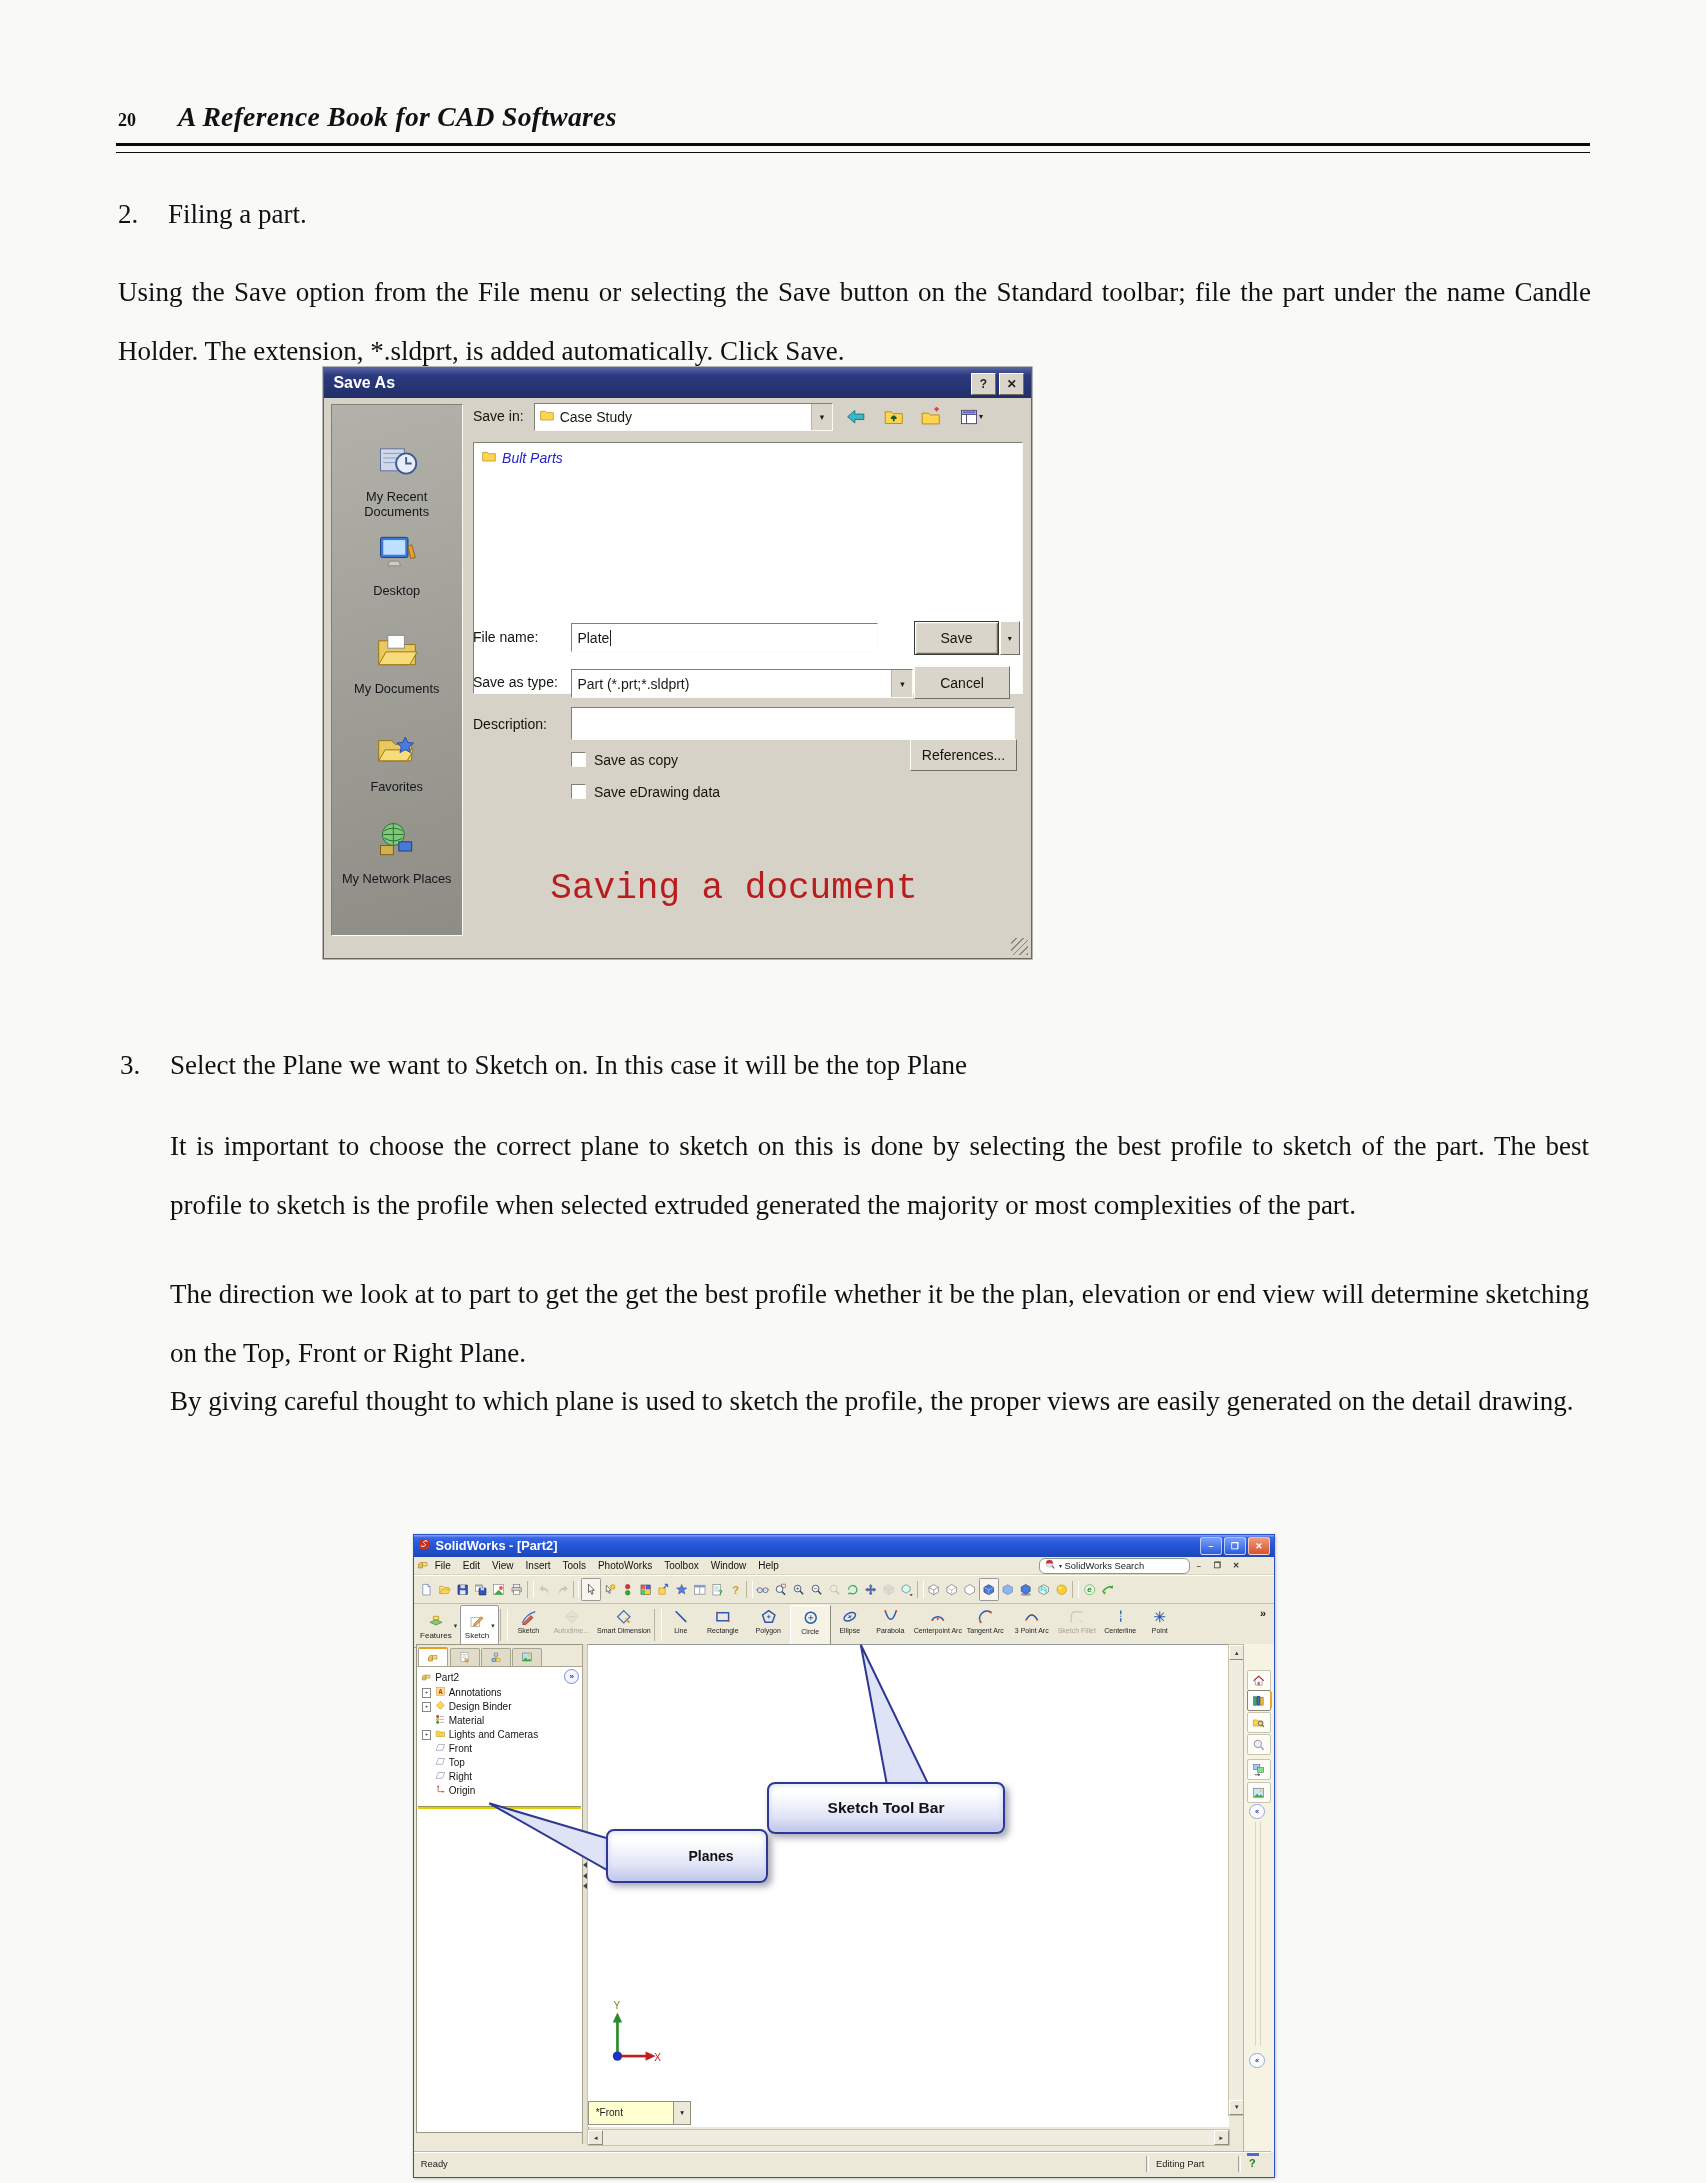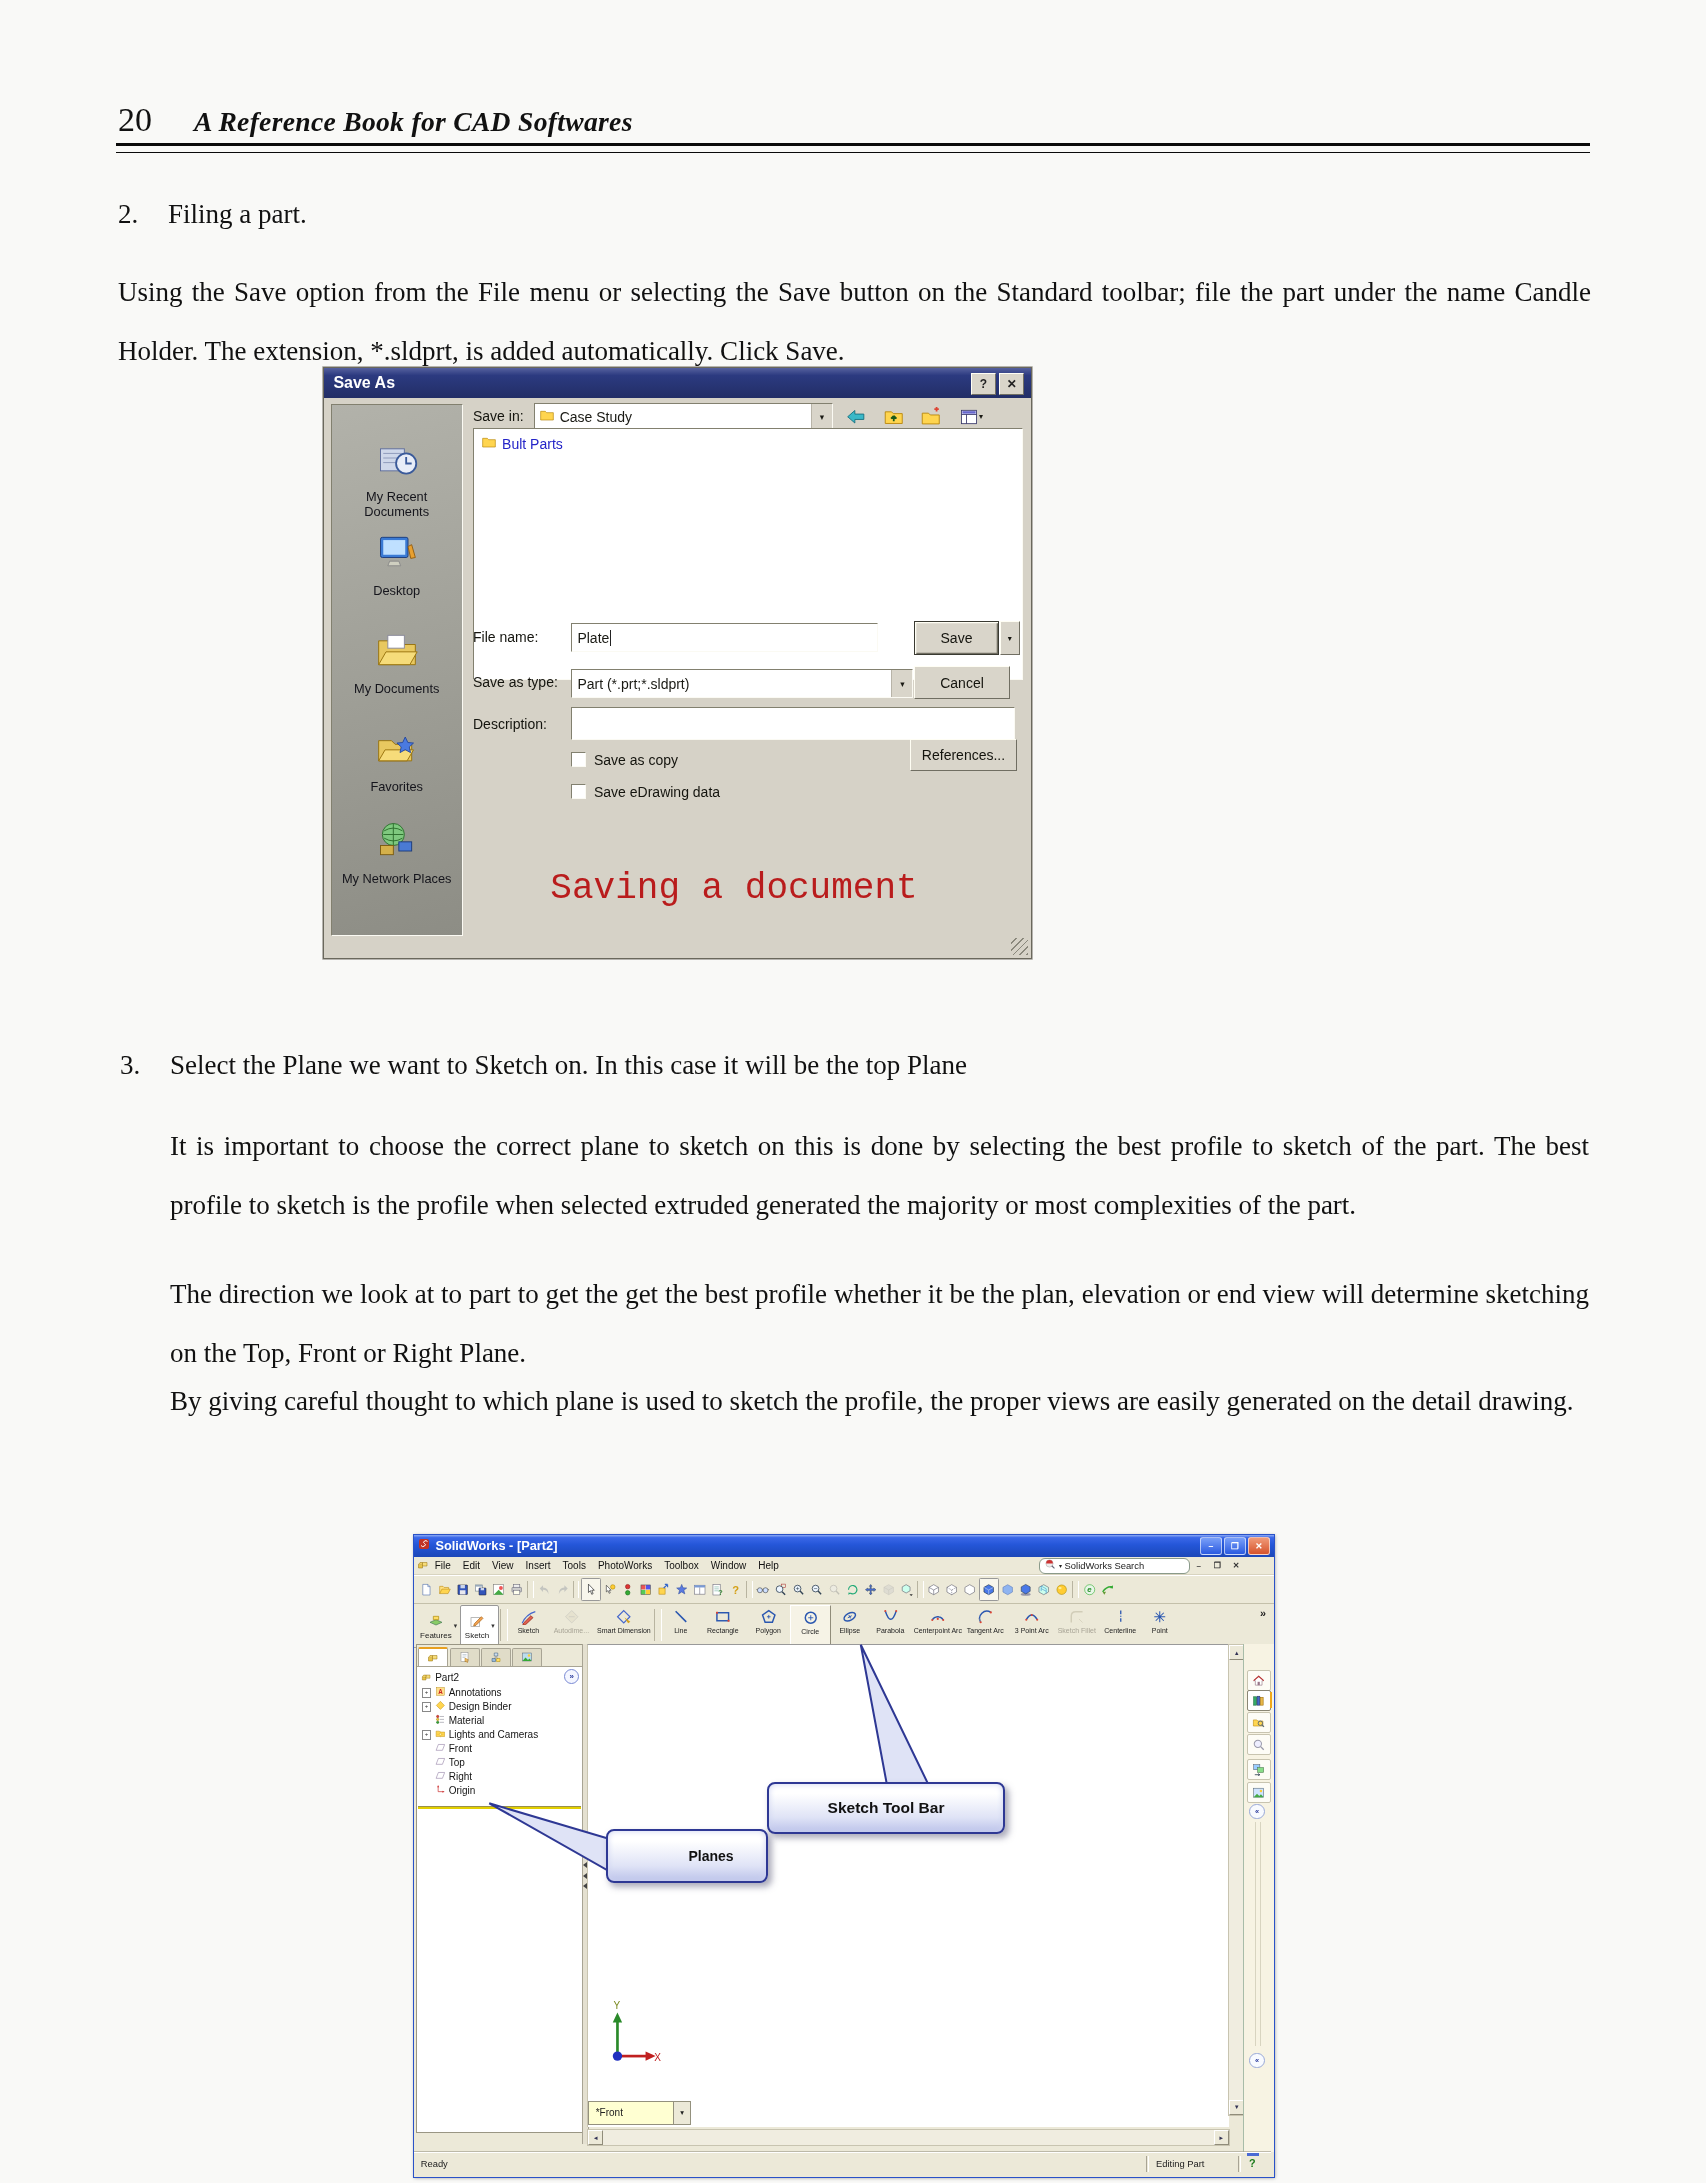--- a/index.html
+++ b/index.html
@@ -1,37 +1,37 @@
 <!DOCTYPE html>
 <html style="font-size:10.8px"><head>
 <meta charset="utf-8">
 <style>
   html,body{margin:0;padding:0;background:#e8e8e6;}
   #page{position:relative;width:1707px;height:2183px;background:#f9f9f7;font-family:"Liberation Serif",serif;color:#111;overflow:hidden;}
 
   
   .hdr{position:absolute;left:118px;top:101px;display:flex;gap:42px;align-items:baseline;}
-  .pgnum{font-weight:normal;font-size:34px;}
+  .pgnum{font-weight:bold;font-size:18px;}
   .booktitle{font-weight:bold;font-style:italic;font-size:27.6px;letter-spacing:0.3px;}
   .rule{position:absolute;left:116px;top:143px;width:1474px;height:6px;border-top:3.4px solid #0a0a0a;border-bottom:1.3px solid #0a0a0a;}
   .li{position:absolute;font-size:27px;white-space:nowrap;}
   .li .num{display:inline-block;width:50px;}
   .para{position:absolute;font-size:27px;line-height:59px;text-align:justify;}
 
   
   #dlg{position:absolute;left:323px;top:367px;width:707px;height:590px;background:#d6d2c7;border:0.7px solid #6a685c;box-shadow:0 0 0 0.7px #9a9890;font-family:"Liberation Sans",sans-serif;font-size:14px;color:#1a1a14;}
   .dlg-title{height:30px;background:linear-gradient(180deg,#56619e 0%,#2c3a80 25%,#222e66 100%);color:#fff;font-weight:bold;font-size:16px;display:flex;align-items:center;padding:0 9.4px;}
   .tbtn{position:absolute;top:4.7px;width:23px;height:20px;background:#d9d5ca;border:1.3px solid;border-color:#fffef4 #706e62 #706e62 #fffef4;display:flex;align-items:center;justify-content:center;font-weight:bold;font-size:12px;color:#222;}
   #dlg-help{right:35px;} #dlg-close{right:6.7px;}
   .sunken{border:1.3px solid;border-color:#82806f #fbfaf3 #fbfaf3 #82806f;background:#fff;}
   .dlg-label{position:absolute;color:#14140e;}
   #savein-combo{position:absolute;left:210px;top:35px;width:293px;height:25.5px;display:flex;align-items:center;padding-left:4px;gap:4.7px;}
   .combo-arrow{margin-left:auto;width:20px;height:100%;display:flex;align-items:center;justify-content:center;font-size:8.7px;background:#d9d5ca;border-left:1.3px solid #b8b4a8;}
   .navbtn{position:absolute;top:35px;width:32px;height:27px;display:flex;align-items:center;justify-content:center;}
-  #filelist{position:absolute;left:149px;top:60px;width:548px;height:250px;overflow:hidden;}
+  #filelist{position:absolute;left:149px;top:74px;width:548px;height:250px;overflow:hidden;font-style:italic;}
   .flitem{display:flex;align-items:center;gap:5.4px;padding:5.4px 0 0 6.7px;color:#2424c8;}
   #places{position:absolute;left:6.7px;top:36px;width:130px;height:530px;background:linear-gradient(165deg,#b2b2aa,#8d8d85);border:1.3px solid;border-color:#82806f #fbfaf3 #fbfaf3 #82806f;}
   .place{position:absolute;left:0;width:100%;display:flex;flex-direction:column;align-items:center;color:#15151c;font-size:12.8px;line-height:15.5px;text-align:center;}
   .fld{position:absolute;display:flex;align-items:center;padding-left:5.4px;}
   .caret{display:inline-block;width:1.3px;height:16px;background:#222;margin-left:0.7px;}
   .btn{position:absolute;display:flex;align-items:center;justify-content:center;background:#d9d5ca;border:1.3px solid;border-color:#fffef4 #706e62 #706e62 #fffef4;color:#14140e;}
   .btn.default{border:0.7px solid #3a3a32;box-shadow:inset 1.3px 1.3px 0 #fffef4, inset -1.3px -1.3px 0 #706e62;}
   .cb{position:absolute;width:13.4px;height:13.4px;}
   .dlg-caption{position:absolute;left:222px;top:500px;width:376px;text-align:center;font-family:Liberation Mono, monospace;font-size:36px;color:#b91c1c;}
   #grip{position:absolute;right:2.7px;bottom:2.7px;width:17.5px;height:17.5px;background:repeating-linear-gradient(135deg,transparent 0 3.4px,#8a887c 3.4px 4.7px);}

